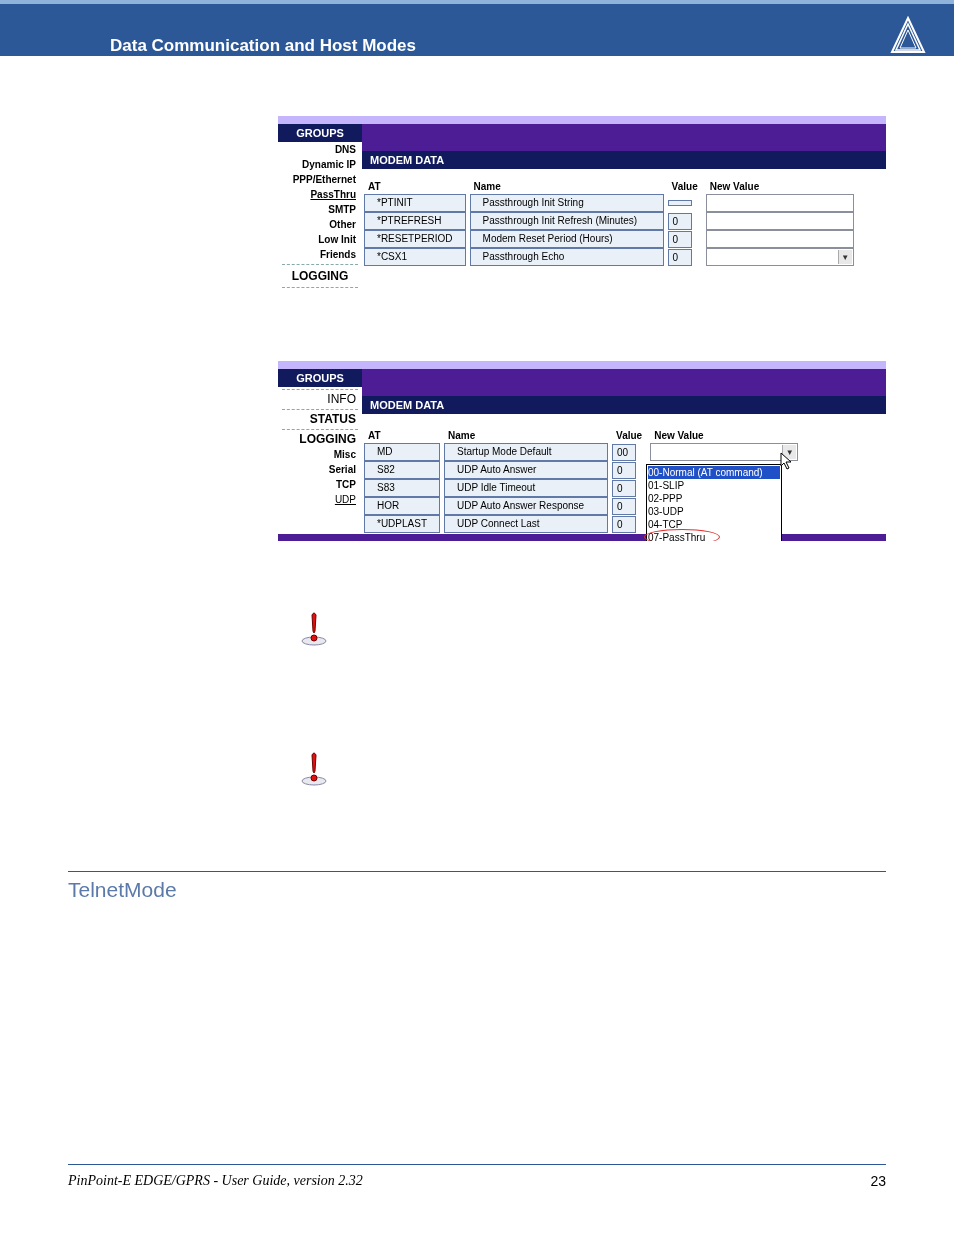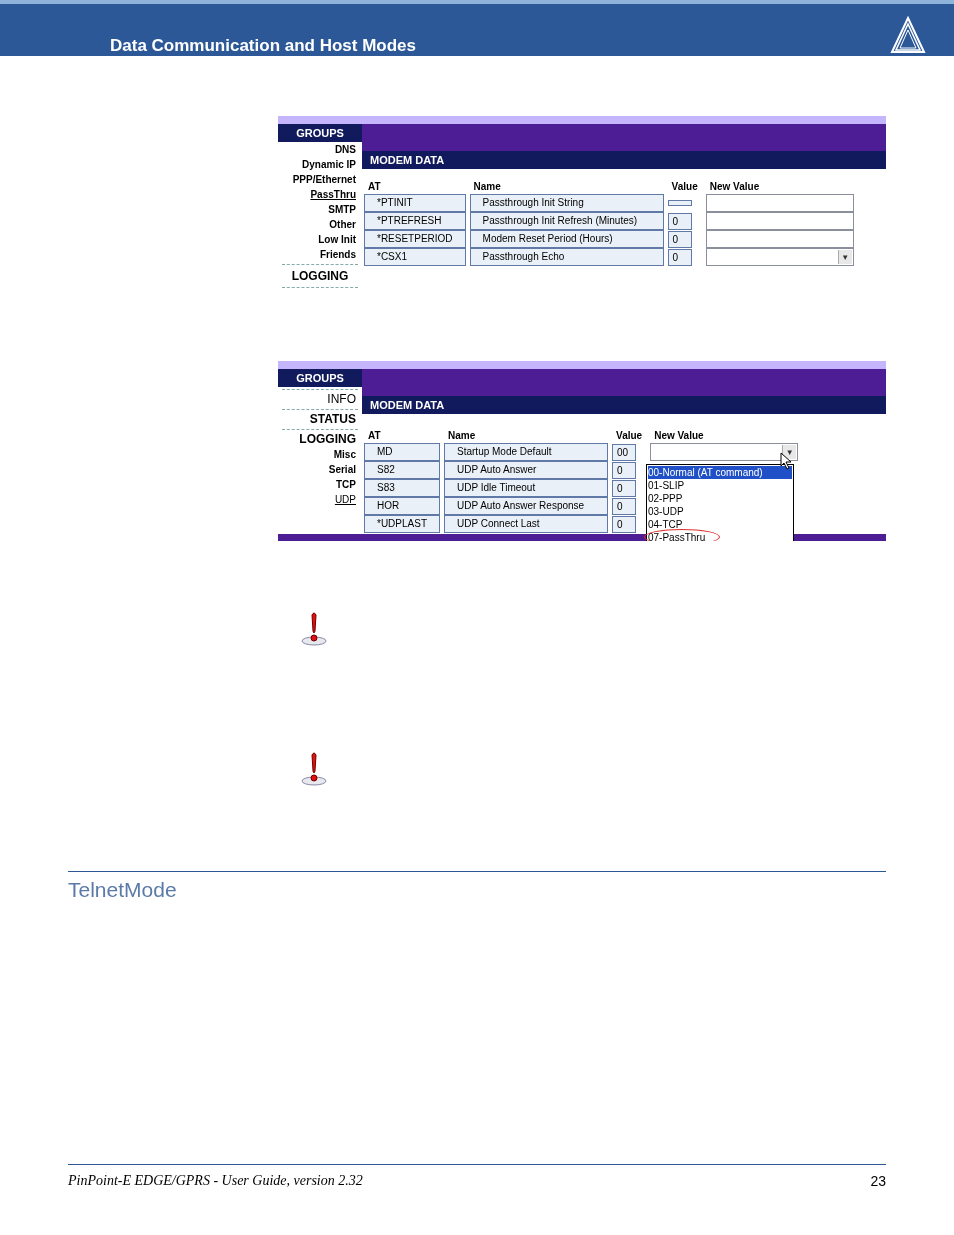--- a/index.html
+++ b/index.html
@@ -156,21 +156,21 @@
   .col-name { width: 198px; }
   .col-value { width: 34px; }
 
   .dropdown-open {
     position: absolute;
     border: 1px solid #000;
     background: #fff;
     font-size: 10px;
     line-height: 13px;
     padding: 1px;
-    width: 148px;
+    width: 136px;
   }
   .dropdown-open .sel { background: #2050c8; color: #fff; }
   .drop-cursor {
     position: absolute;
     pointer-events: none;
   }
   .drop-circ {
     position: absolute;
     width: 76px; height: 16px;
     border: 1px solid #e03030;

